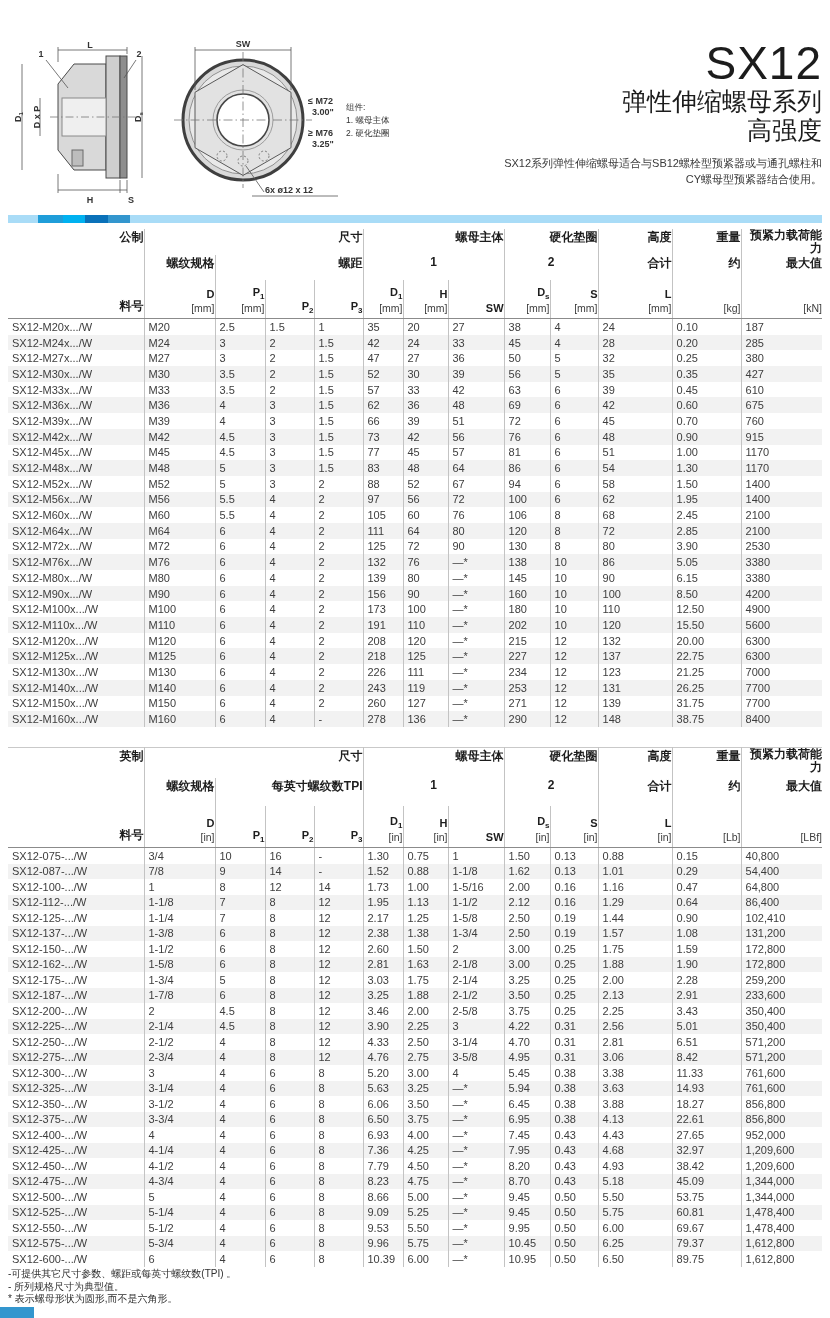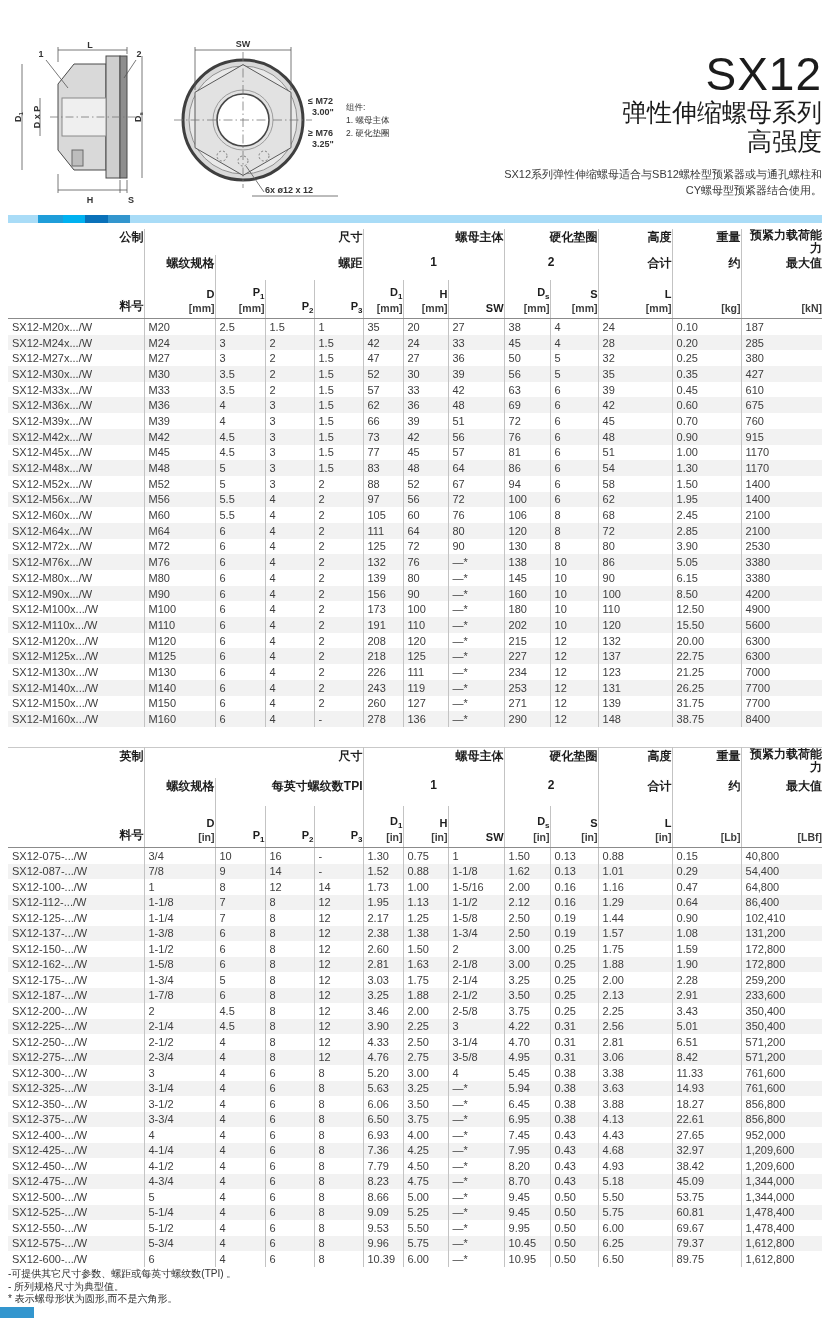--- a/index.html
+++ b/index.html
@@ -1,20 +1,20 @@
 <!DOCTYPE html>
 <html><head>
 <meta charset="utf-8">
 <style>
   html,body{margin:0;padding:0;background:#fff;}
   .page{position:relative;width:830px;height:1318px;background:#fff;overflow:hidden;
         font-family:"Liberation Sans","DejaVu Sans",sans-serif;color:#3d3d3d;}
 
   
-  .titleblock{position:absolute;top:50px;right:8px;text-align:right;color:#1c1c1c;}
+  .titleblock{position:absolute;top:39px;right:8px;text-align:right;color:#1c1c1c;}
   .product{font-size:46px;font-weight:200;letter-spacing:1px;line-height:48px;}
   .subtitle{font-size:25px;font-weight:300;line-height:29px;}
   .desc{margin-top:10px;font-size:11px;line-height:16px;color:#3a3a3a;font-weight:400;}
 
   
   .drawing{position:absolute;left:6px;top:40px;}
   .drawing text{fill:#333;font-family:"Liberation Sans","DejaVu Sans",sans-serif;}
   .dimtxt{font-size:9px;font-weight:bold;}
   .smalltxt{font-size:8.5px;}
 
@@ -23,21 +23,21 @@
   .strip .seg{height:100%;}
 
   
   .dtable{border-collapse:collapse;table-layout:fixed;width:814px;font-size:11px;}
   .dtable th,.dtable td{padding:0 0 0 4px;overflow:hidden;white-space:nowrap;}
   .dtable thead th{text-align:right;vertical-align:top;font-weight:bold;color:#1d1d1d;font-size:12px;}
   .dtable thead th.center{text-align:center;padding-left:0;}
   .dtable thead th.bottom{vertical-align:bottom;padding-bottom:3px;}
   .dtable thead th .cname{font-size:11px;}
   .dtable thead th sub{font-size:8px;}
-  .dtable thead th .unit{font-weight:bold;font-size:10.5px;color:#3d3d3d;}
+  .dtable thead th .unit{font-weight:normal;font-size:10.5px;color:#3d3d3d;}
   .dtable .bl{border-left:1px solid #c3c3c3;}
   .dtable .u3{border-bottom:1px solid #8b8b8b;}
   .dtable tbody td{height:15.7px;color:#3d3d3d;}
   .dtable tbody tr:nth-child(even){background:#f2f2f2;}
   .metric-pos{position:absolute;left:8px;top:229px;}
   .inch-pos{position:absolute;left:8px;top:747px;border-top:1px solid #c9c9c9;}
   .metric-pos thead tr:nth-child(1) th{height:26px;}
   .metric-pos thead tr:nth-child(2) th{height:25px;}
   .metric-pos thead tr:nth-child(3) th{height:35px;}
   .inch-pos thead tr:nth-child(1) th{height:30px;}

